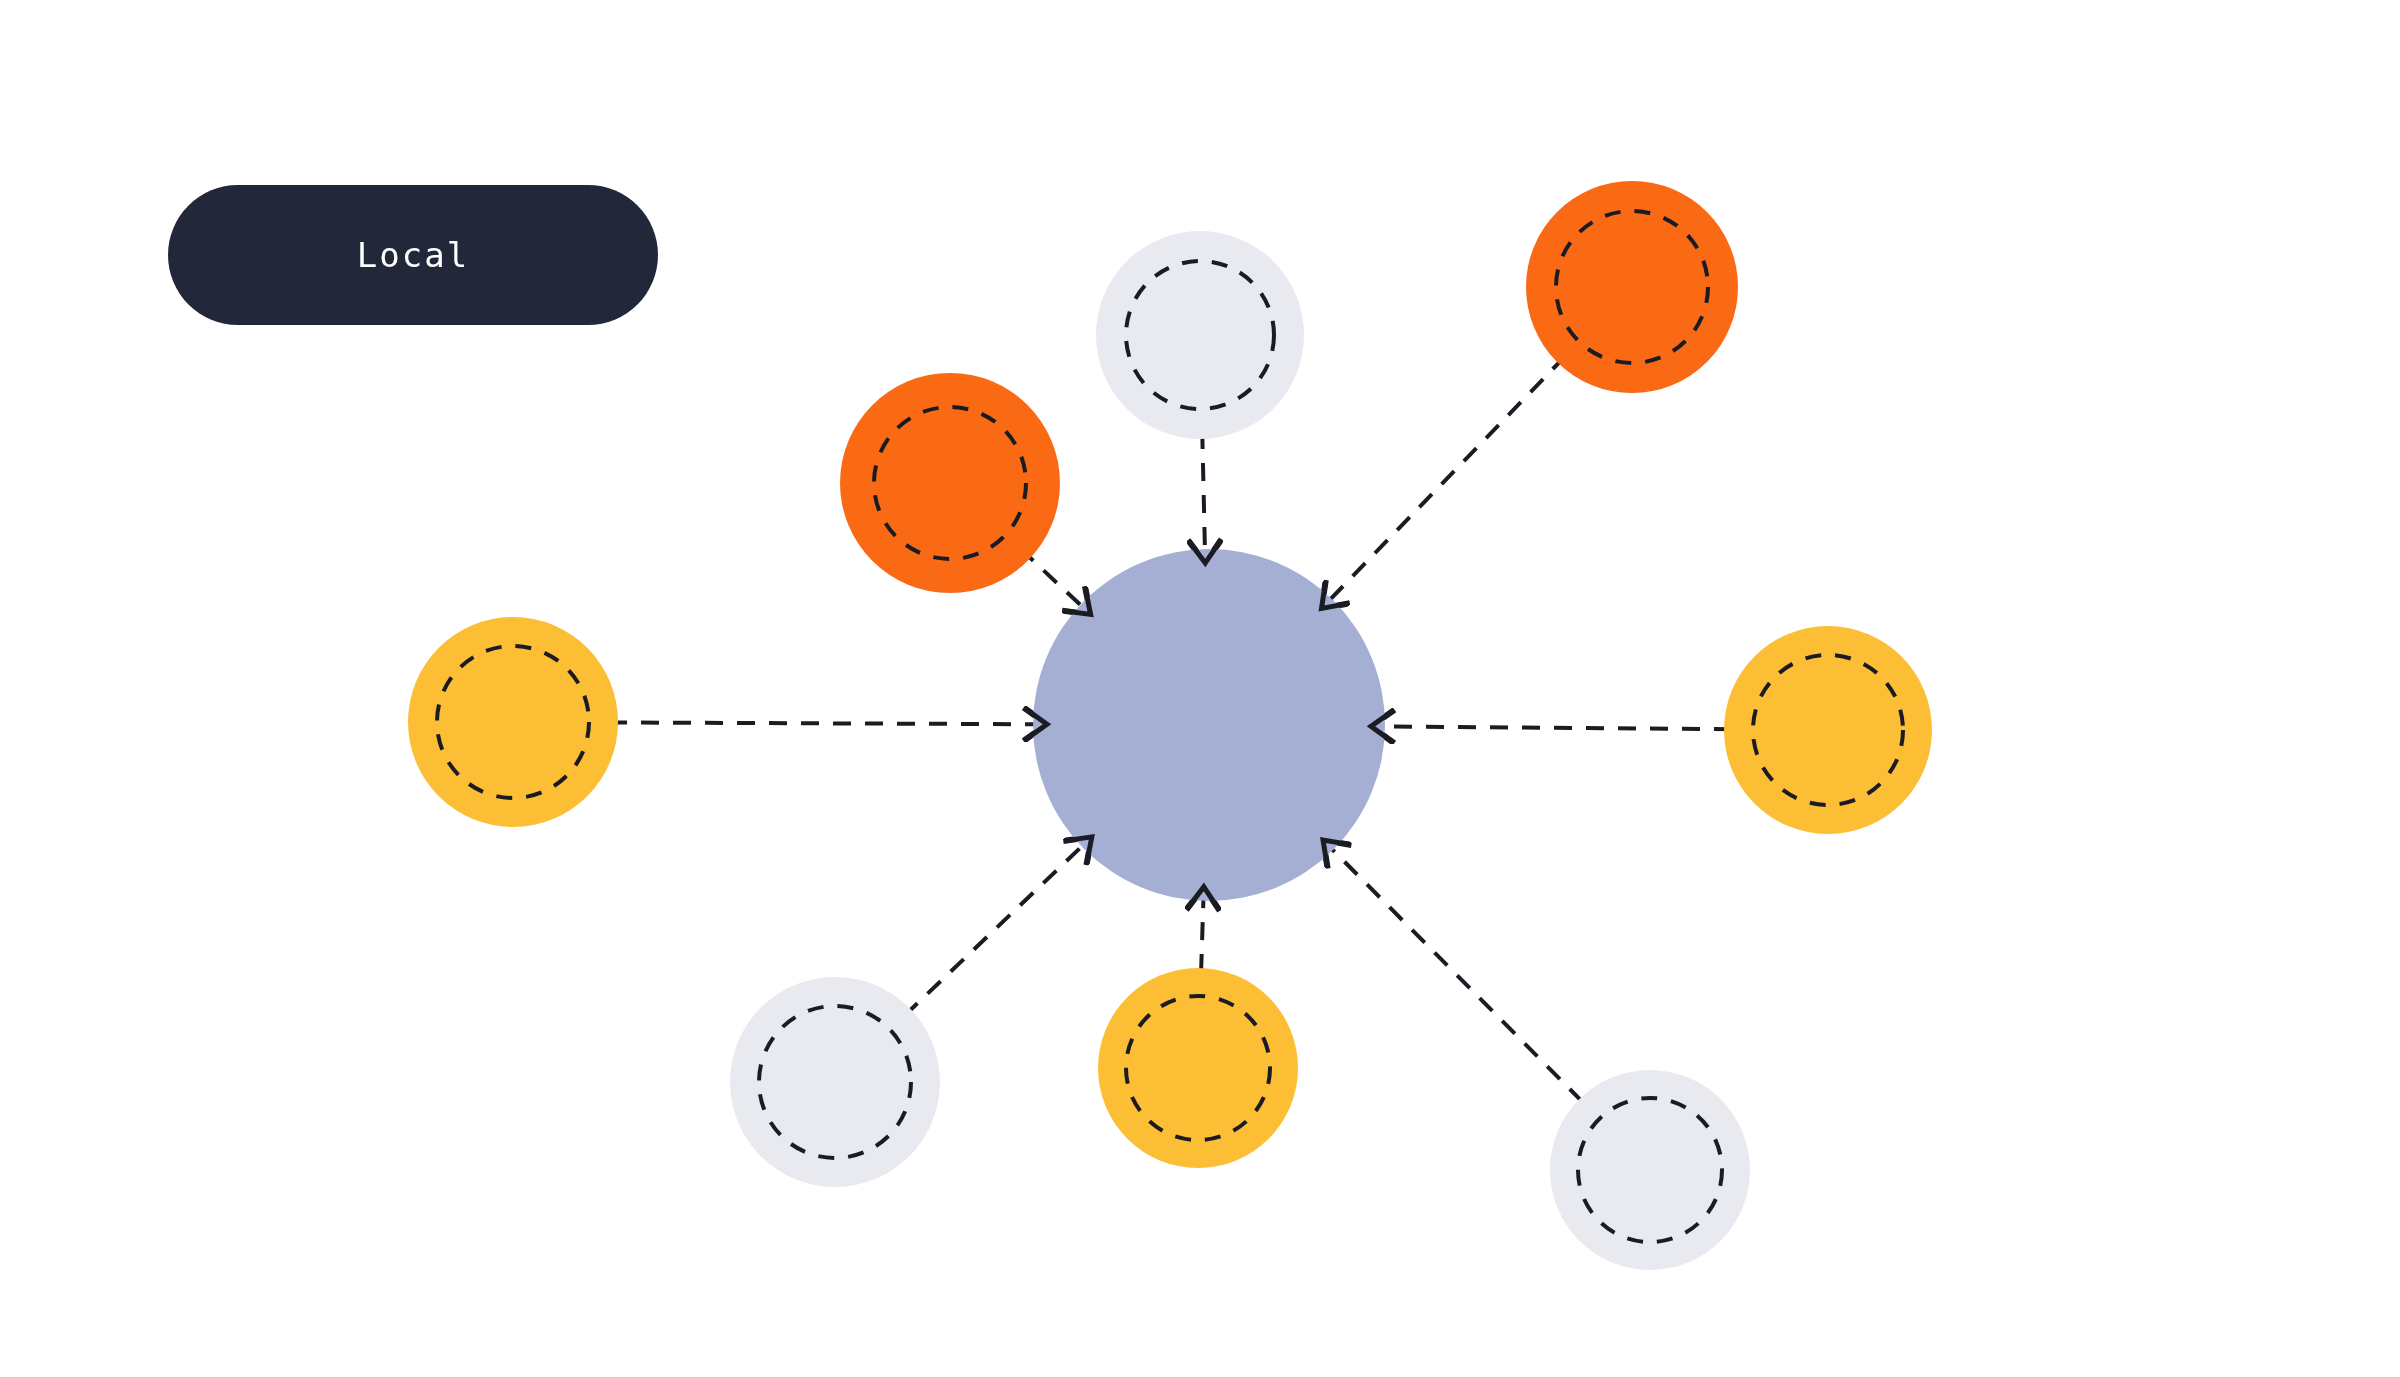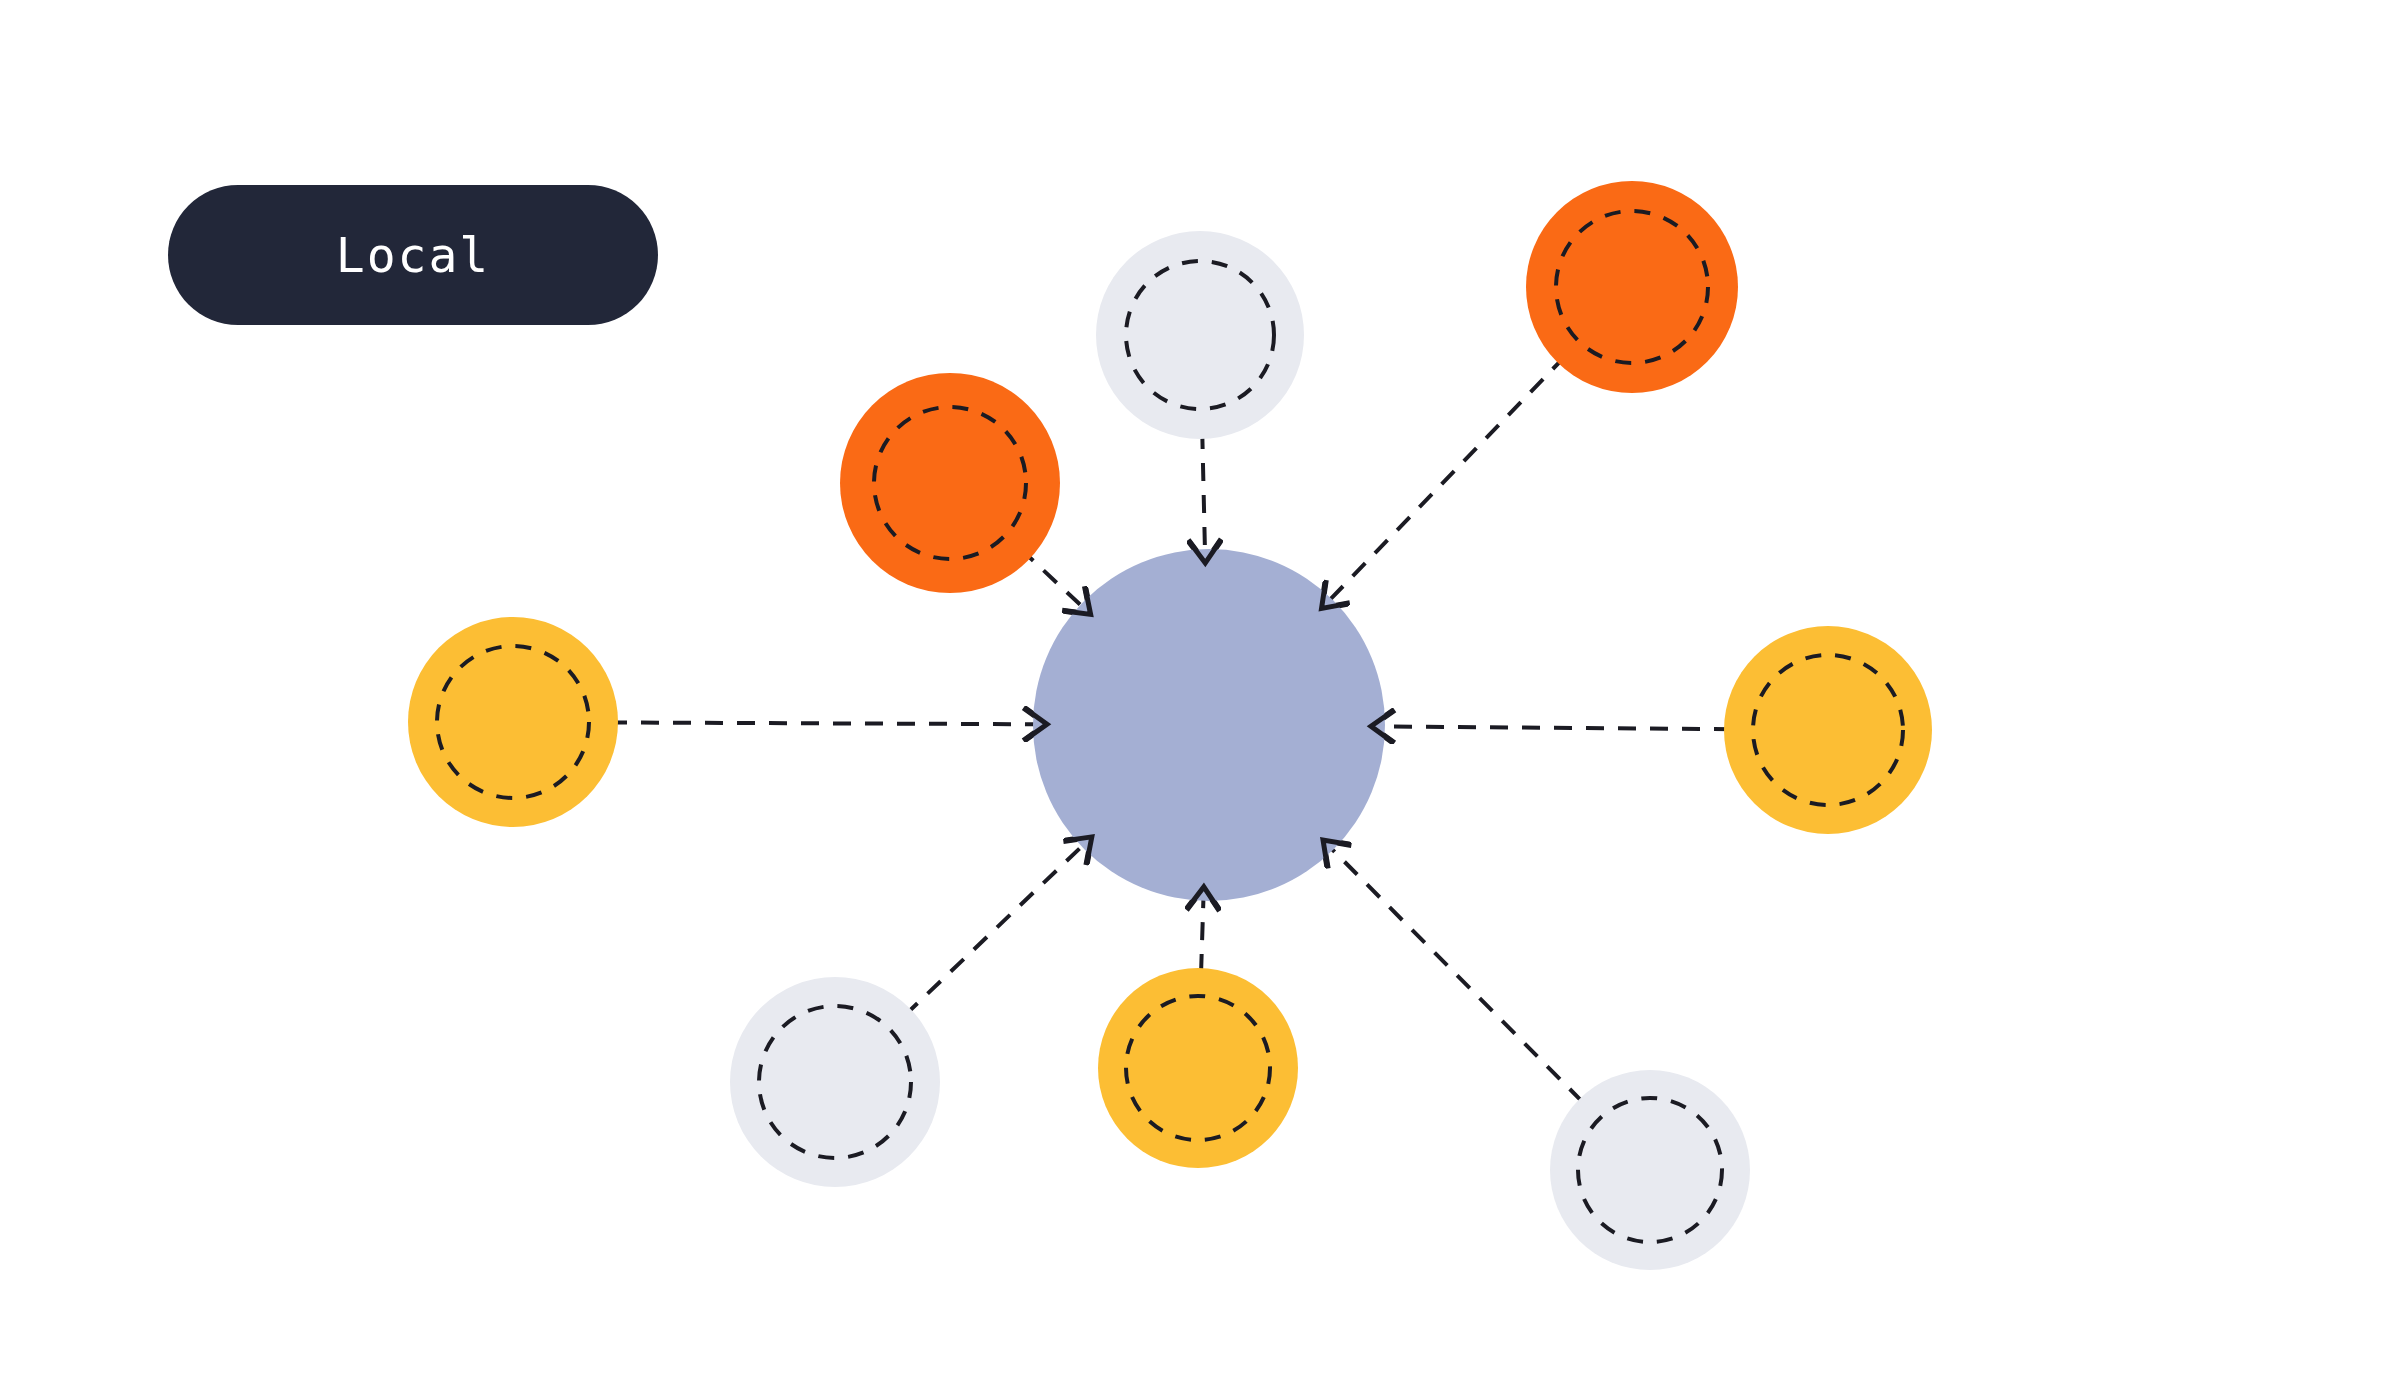--- a/index.html
+++ b/index.html
@@ -35,21 +35,21 @@
     align-items: center;
     justify-content: center;
     box-sizing: border-box;
     background: #222739;
     border-radius: 9999px;
     padding: 0 30px;
   }
 
   .badge-label {
     font-family: "DejaVu Sans Mono", "Liberation Mono", monospace;
-    font-size: 48px;
+    font-size: 34px;
     letter-spacing: 2px;
     color: #ffffff;
     line-height: 1;
     white-space: nowrap;
   }
 </style>
 </head>
 <body>
 
 <div id="stage">

